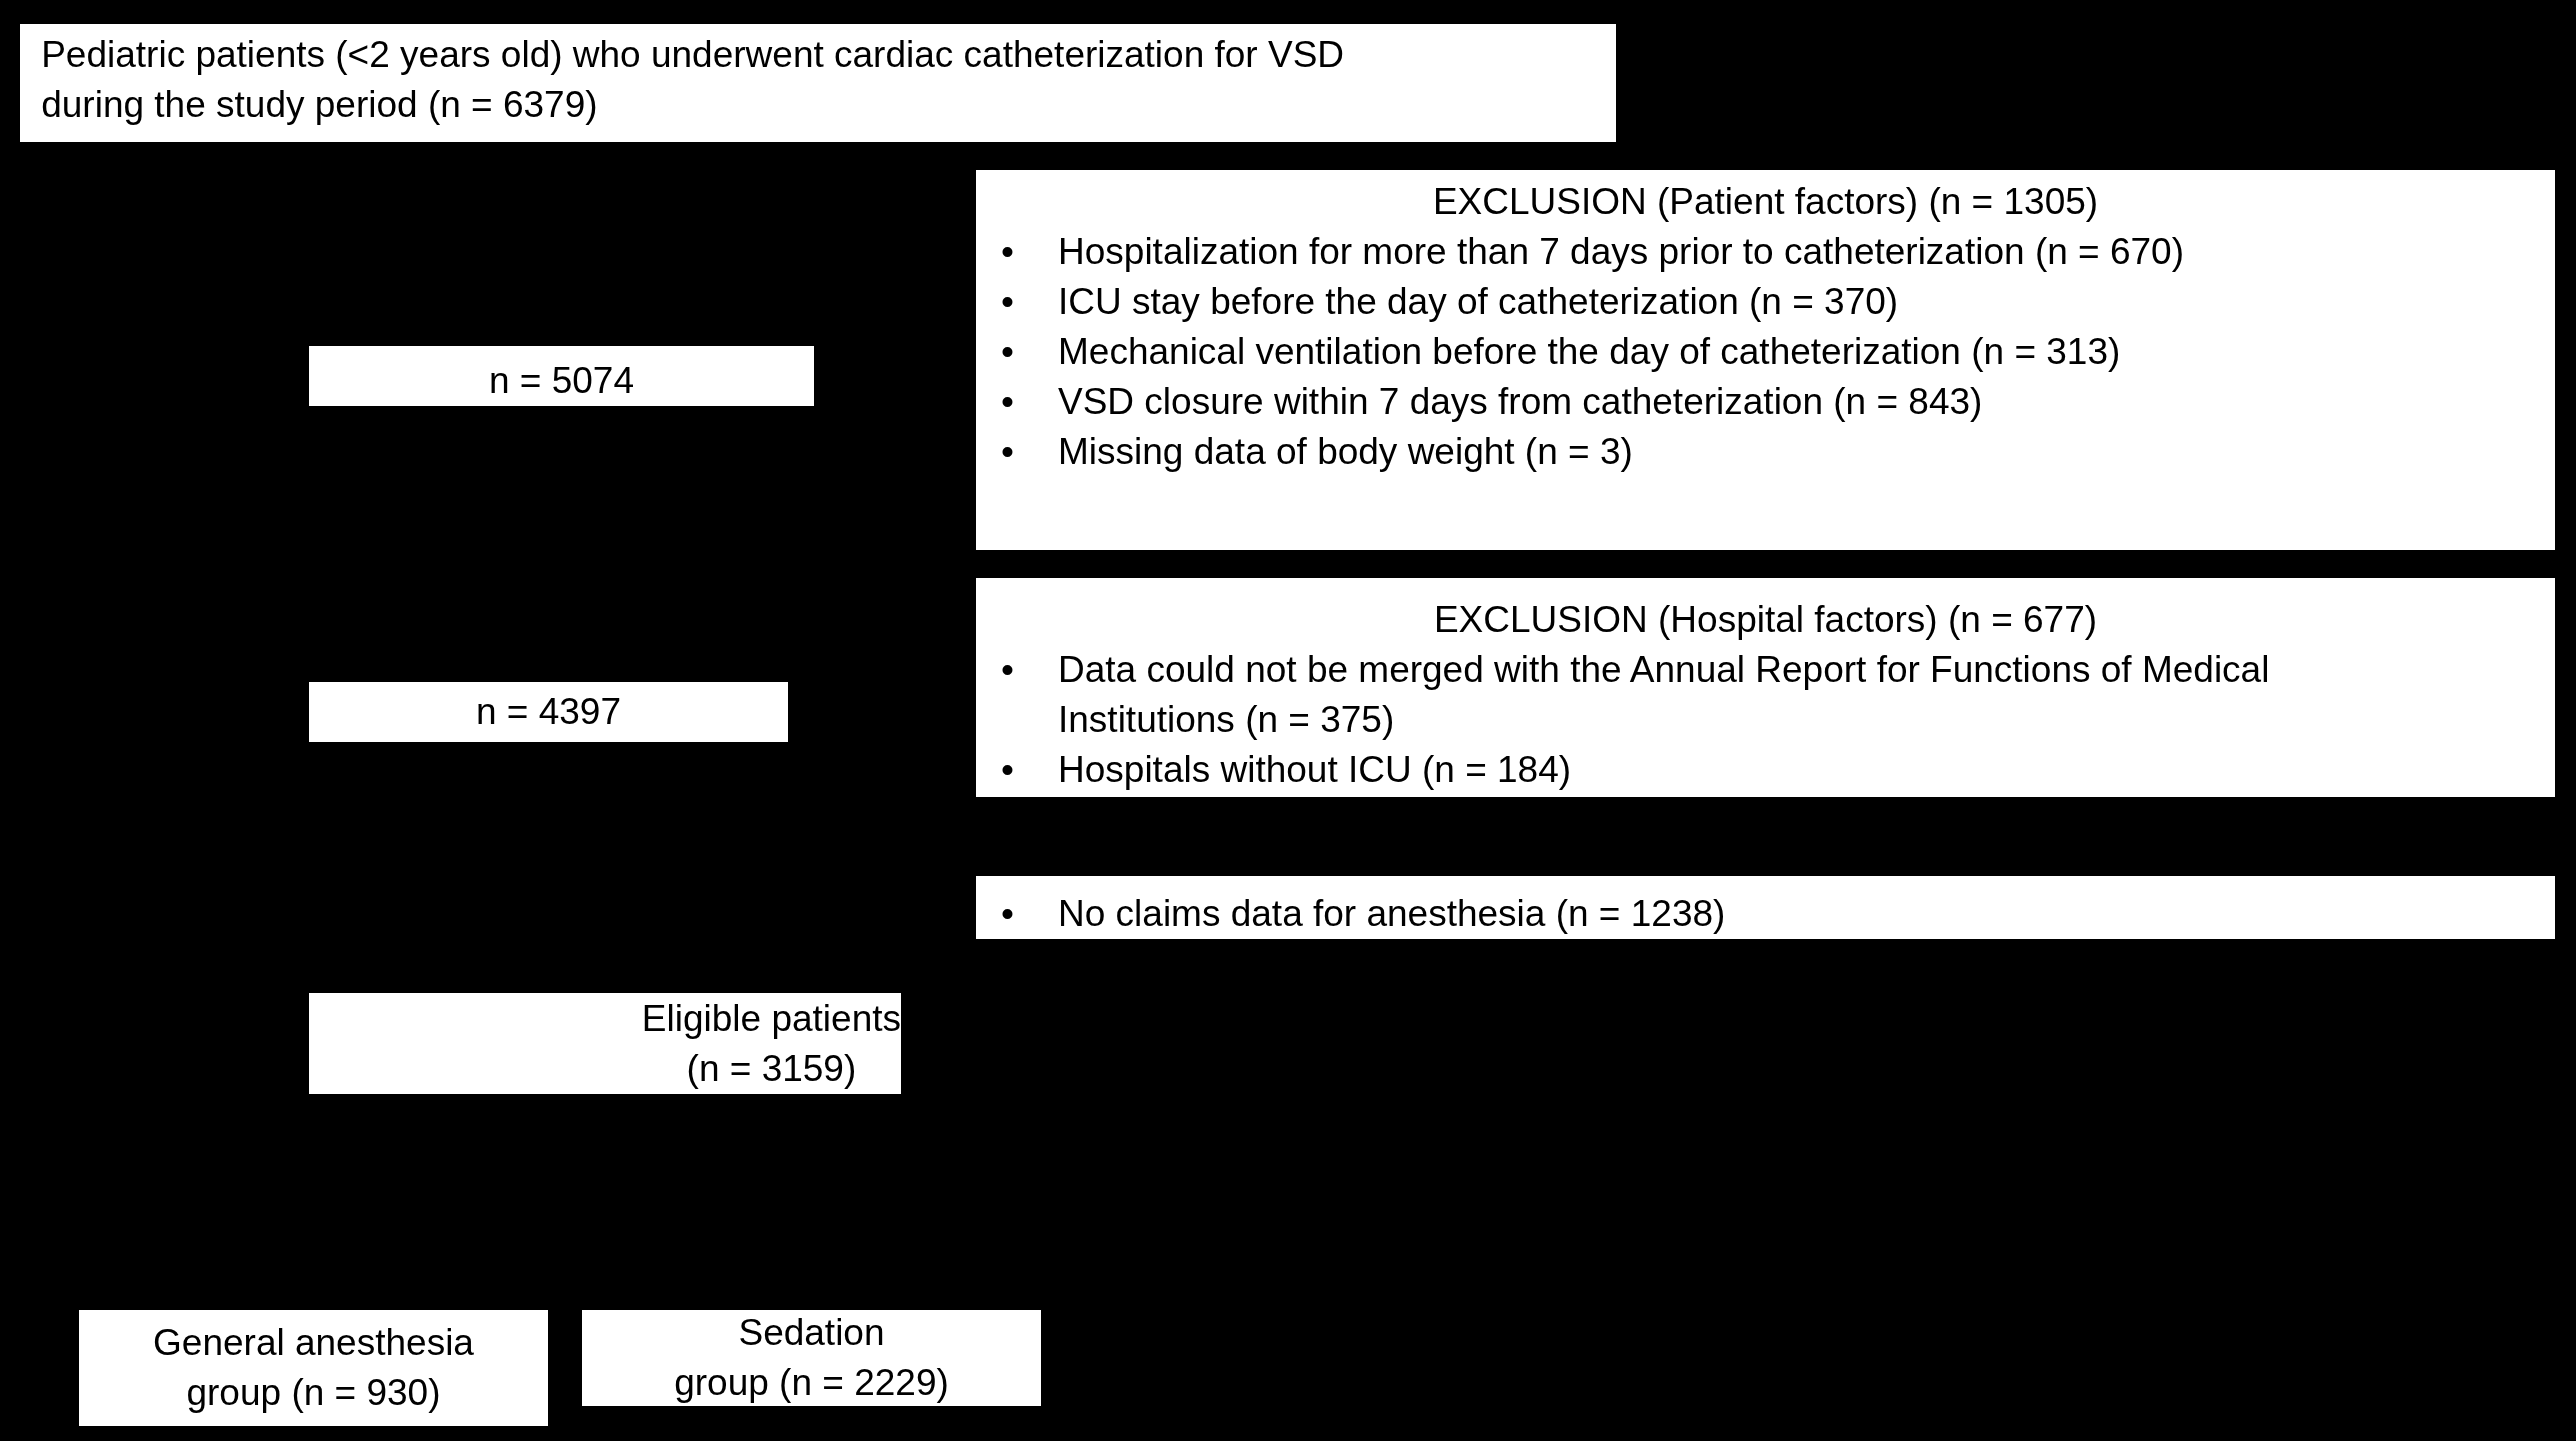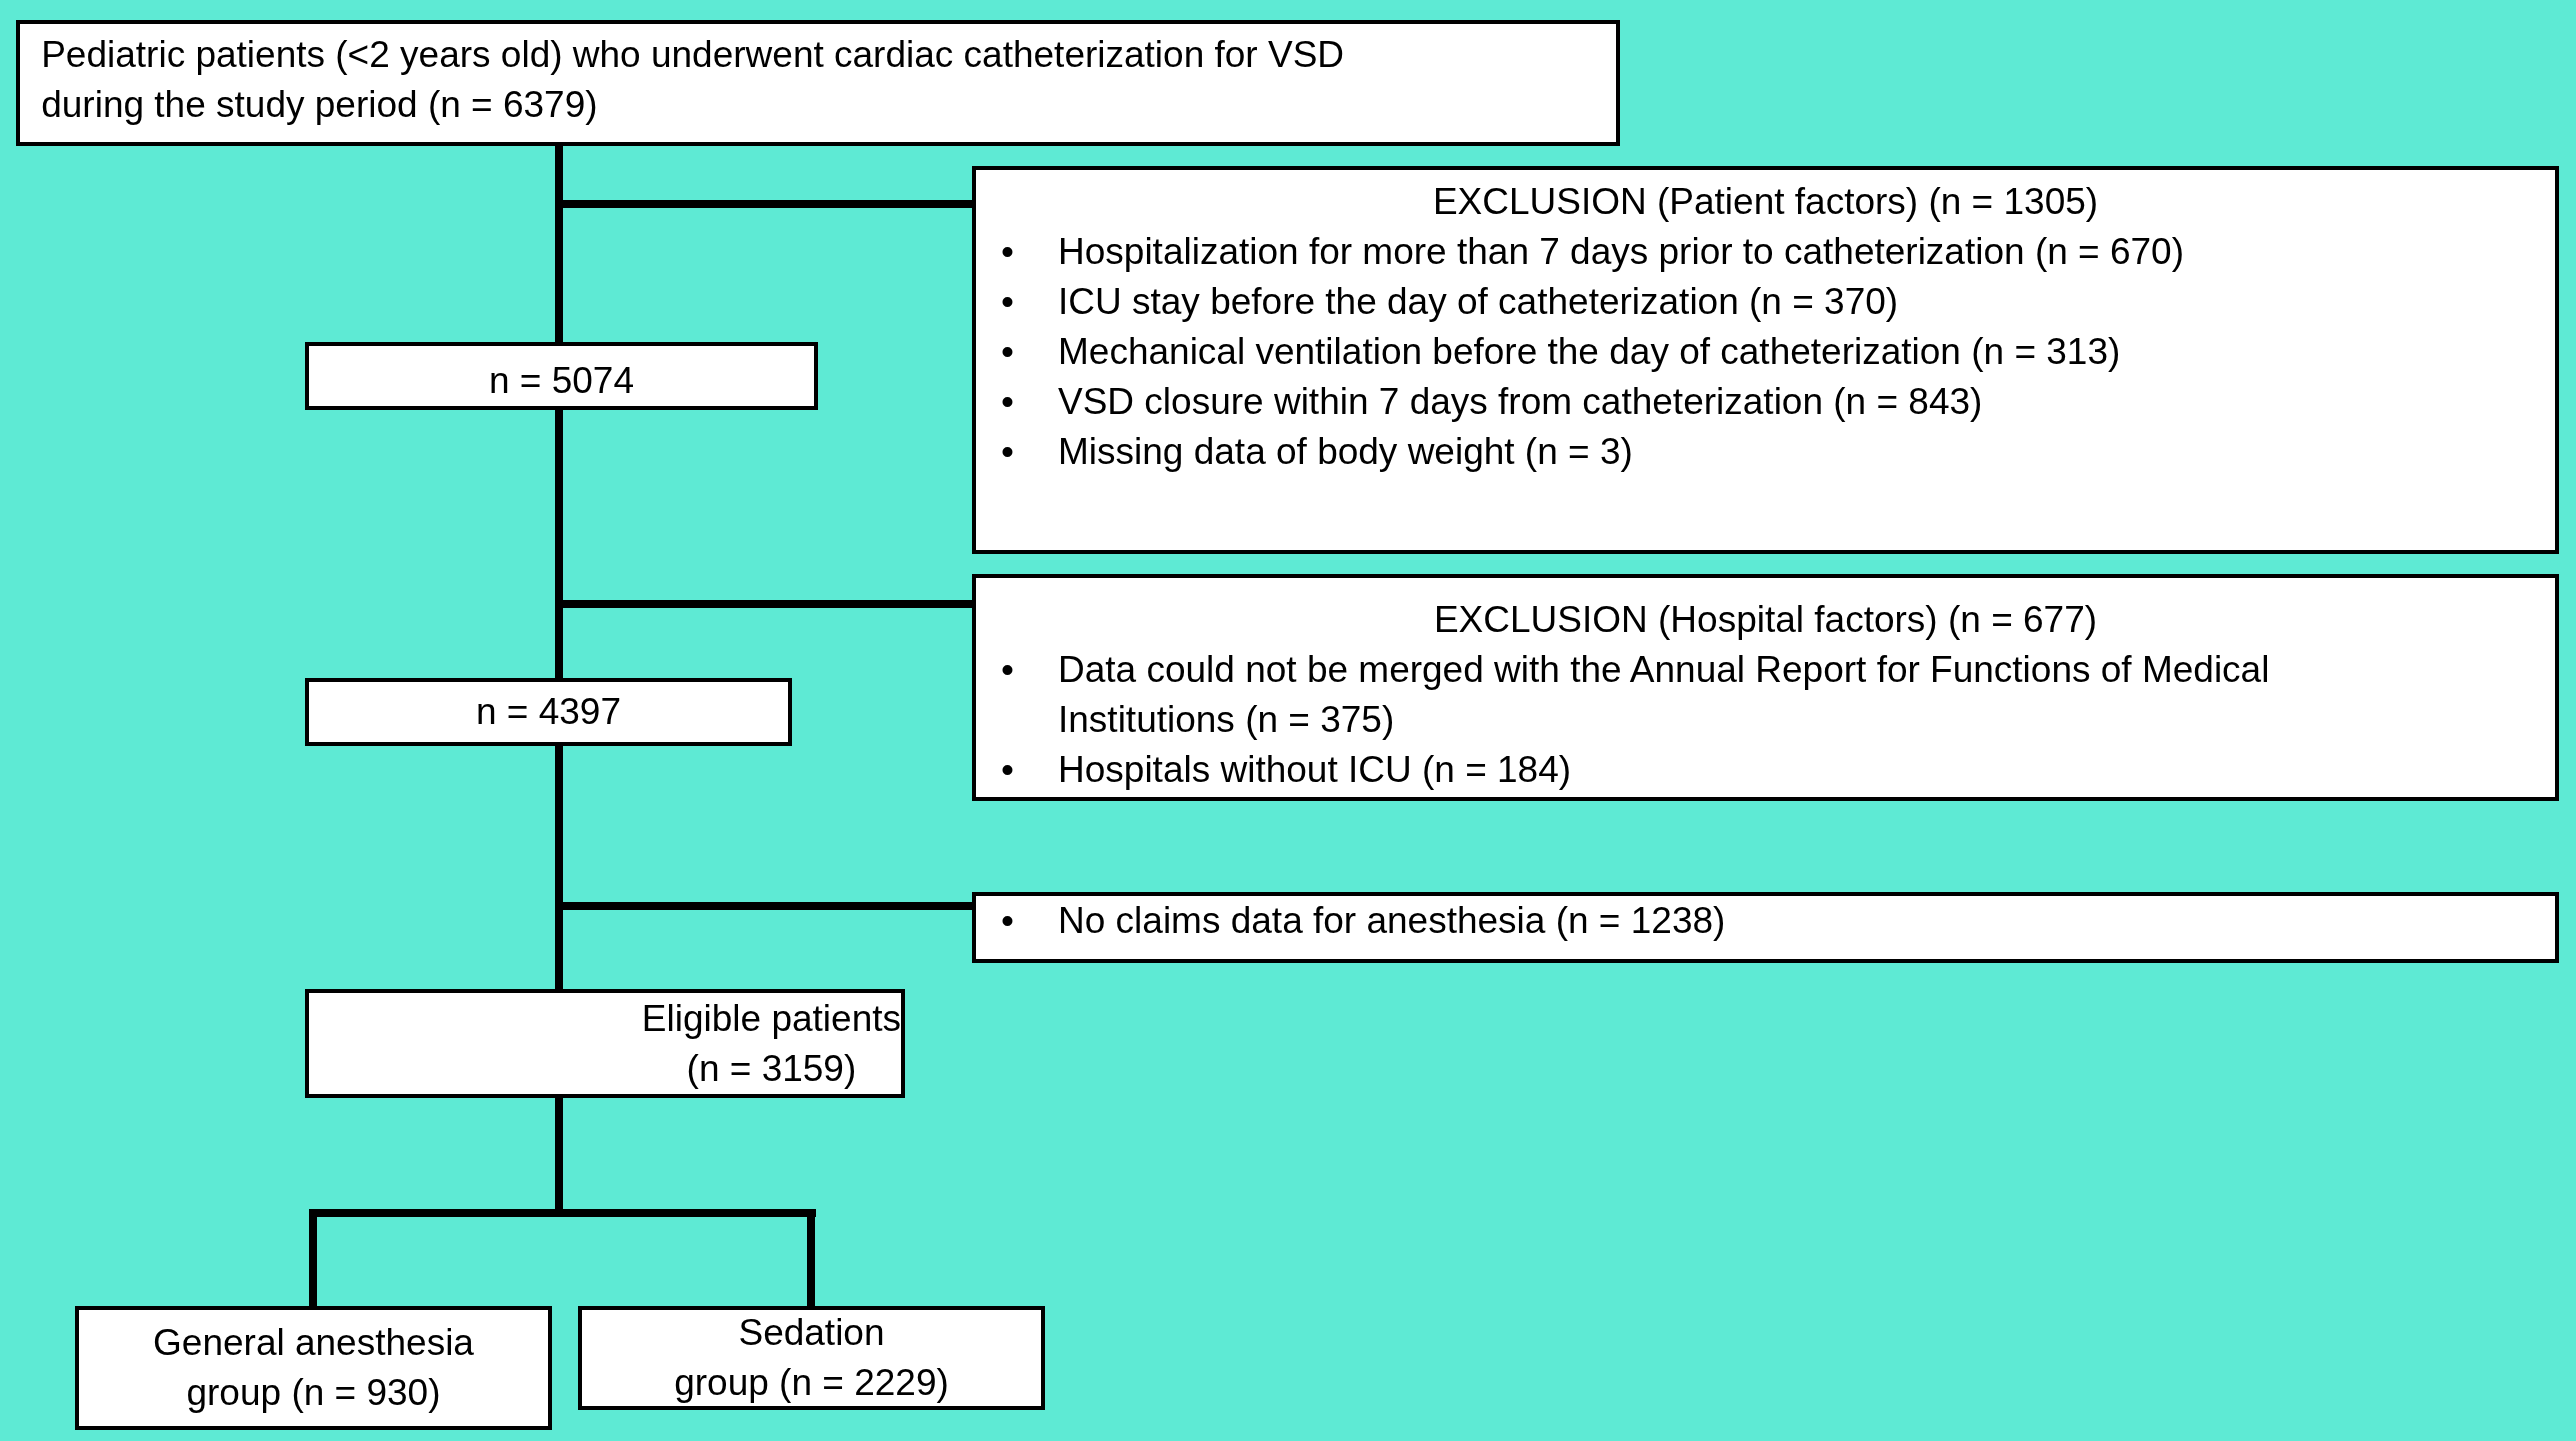--- a/index.html
+++ b/index.html
@@ -4,21 +4,21 @@
 <style>
   html, body {
     margin: 0;
     padding: 0;
     background: #ffffff;
   }
   .canvas {
     position: relative;
     width: 2576px;
     height: 1441px;
-    background: #5eead4;
+    background: #000000;
     font-family: "Liberation Sans", "DejaVu Sans", sans-serif;
     font-size: 37px;
     line-height: 50px;
     color: #000000;
     overflow: hidden;
   }
   .connector {
     position: absolute;
     background: #000000;
     z-index: 1;
@@ -32,21 +32,21 @@
   }
   .pre { white-space: pre-line; }
   .top-box {
     left: 16.2px; top: 19.5px; width: 1604px; height: 126px;
     padding: 6.5px 16.2px 0 21px;
   }
   .excl-patient { left: 972px; top: 166px; width: 1587px; height: 388px; padding-top: 6.5px; }
   .excl-hospital { left: 972px; top: 574px; width: 1587px; height: 227px; padding-top: 17px; }
   .excl-claims {
     left: 972px; top: 872px; width: 1587px; height: 71px;
-    display: flex; align-items: flex-start; margin-top: 20px;
+    display: flex; align-items: flex-end;
   }
   .excl-title { text-align: center; }
   .excl-list {
     list-style: none;
     margin: 0;
     padding: 0 19.5px 0 82px;
     flex: 1;
   }
   .excl-list li {
     position: relative;

